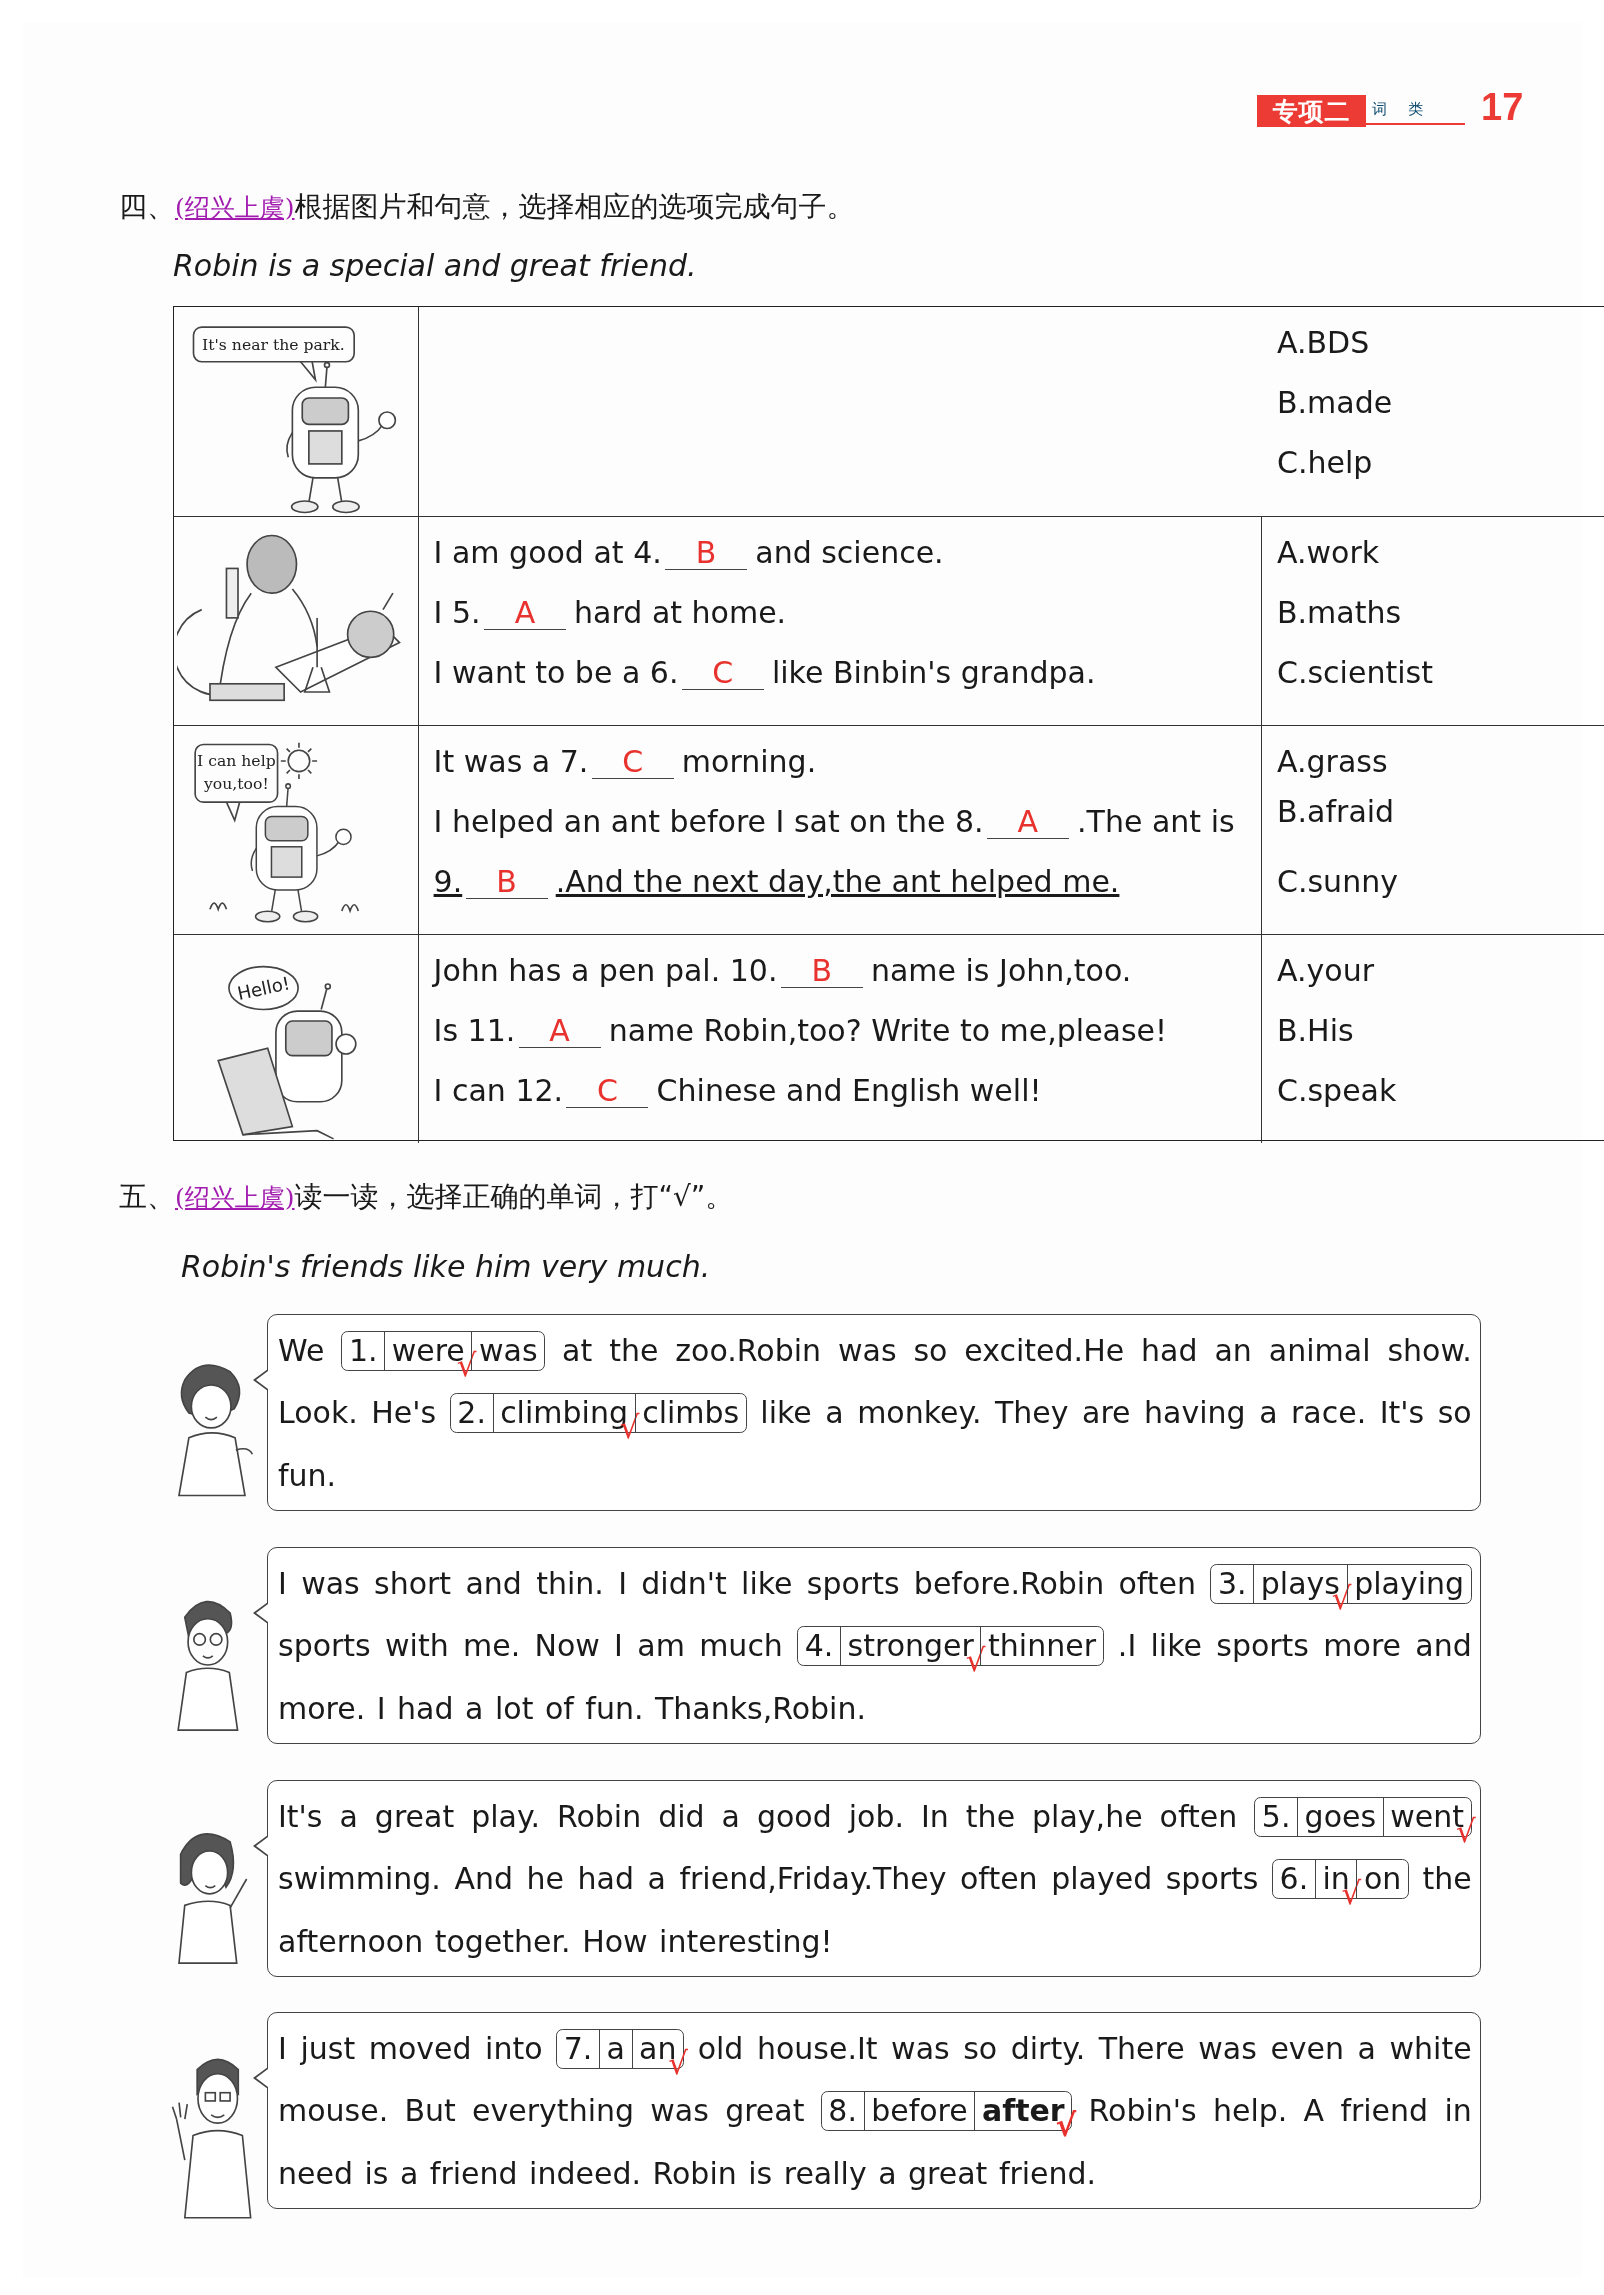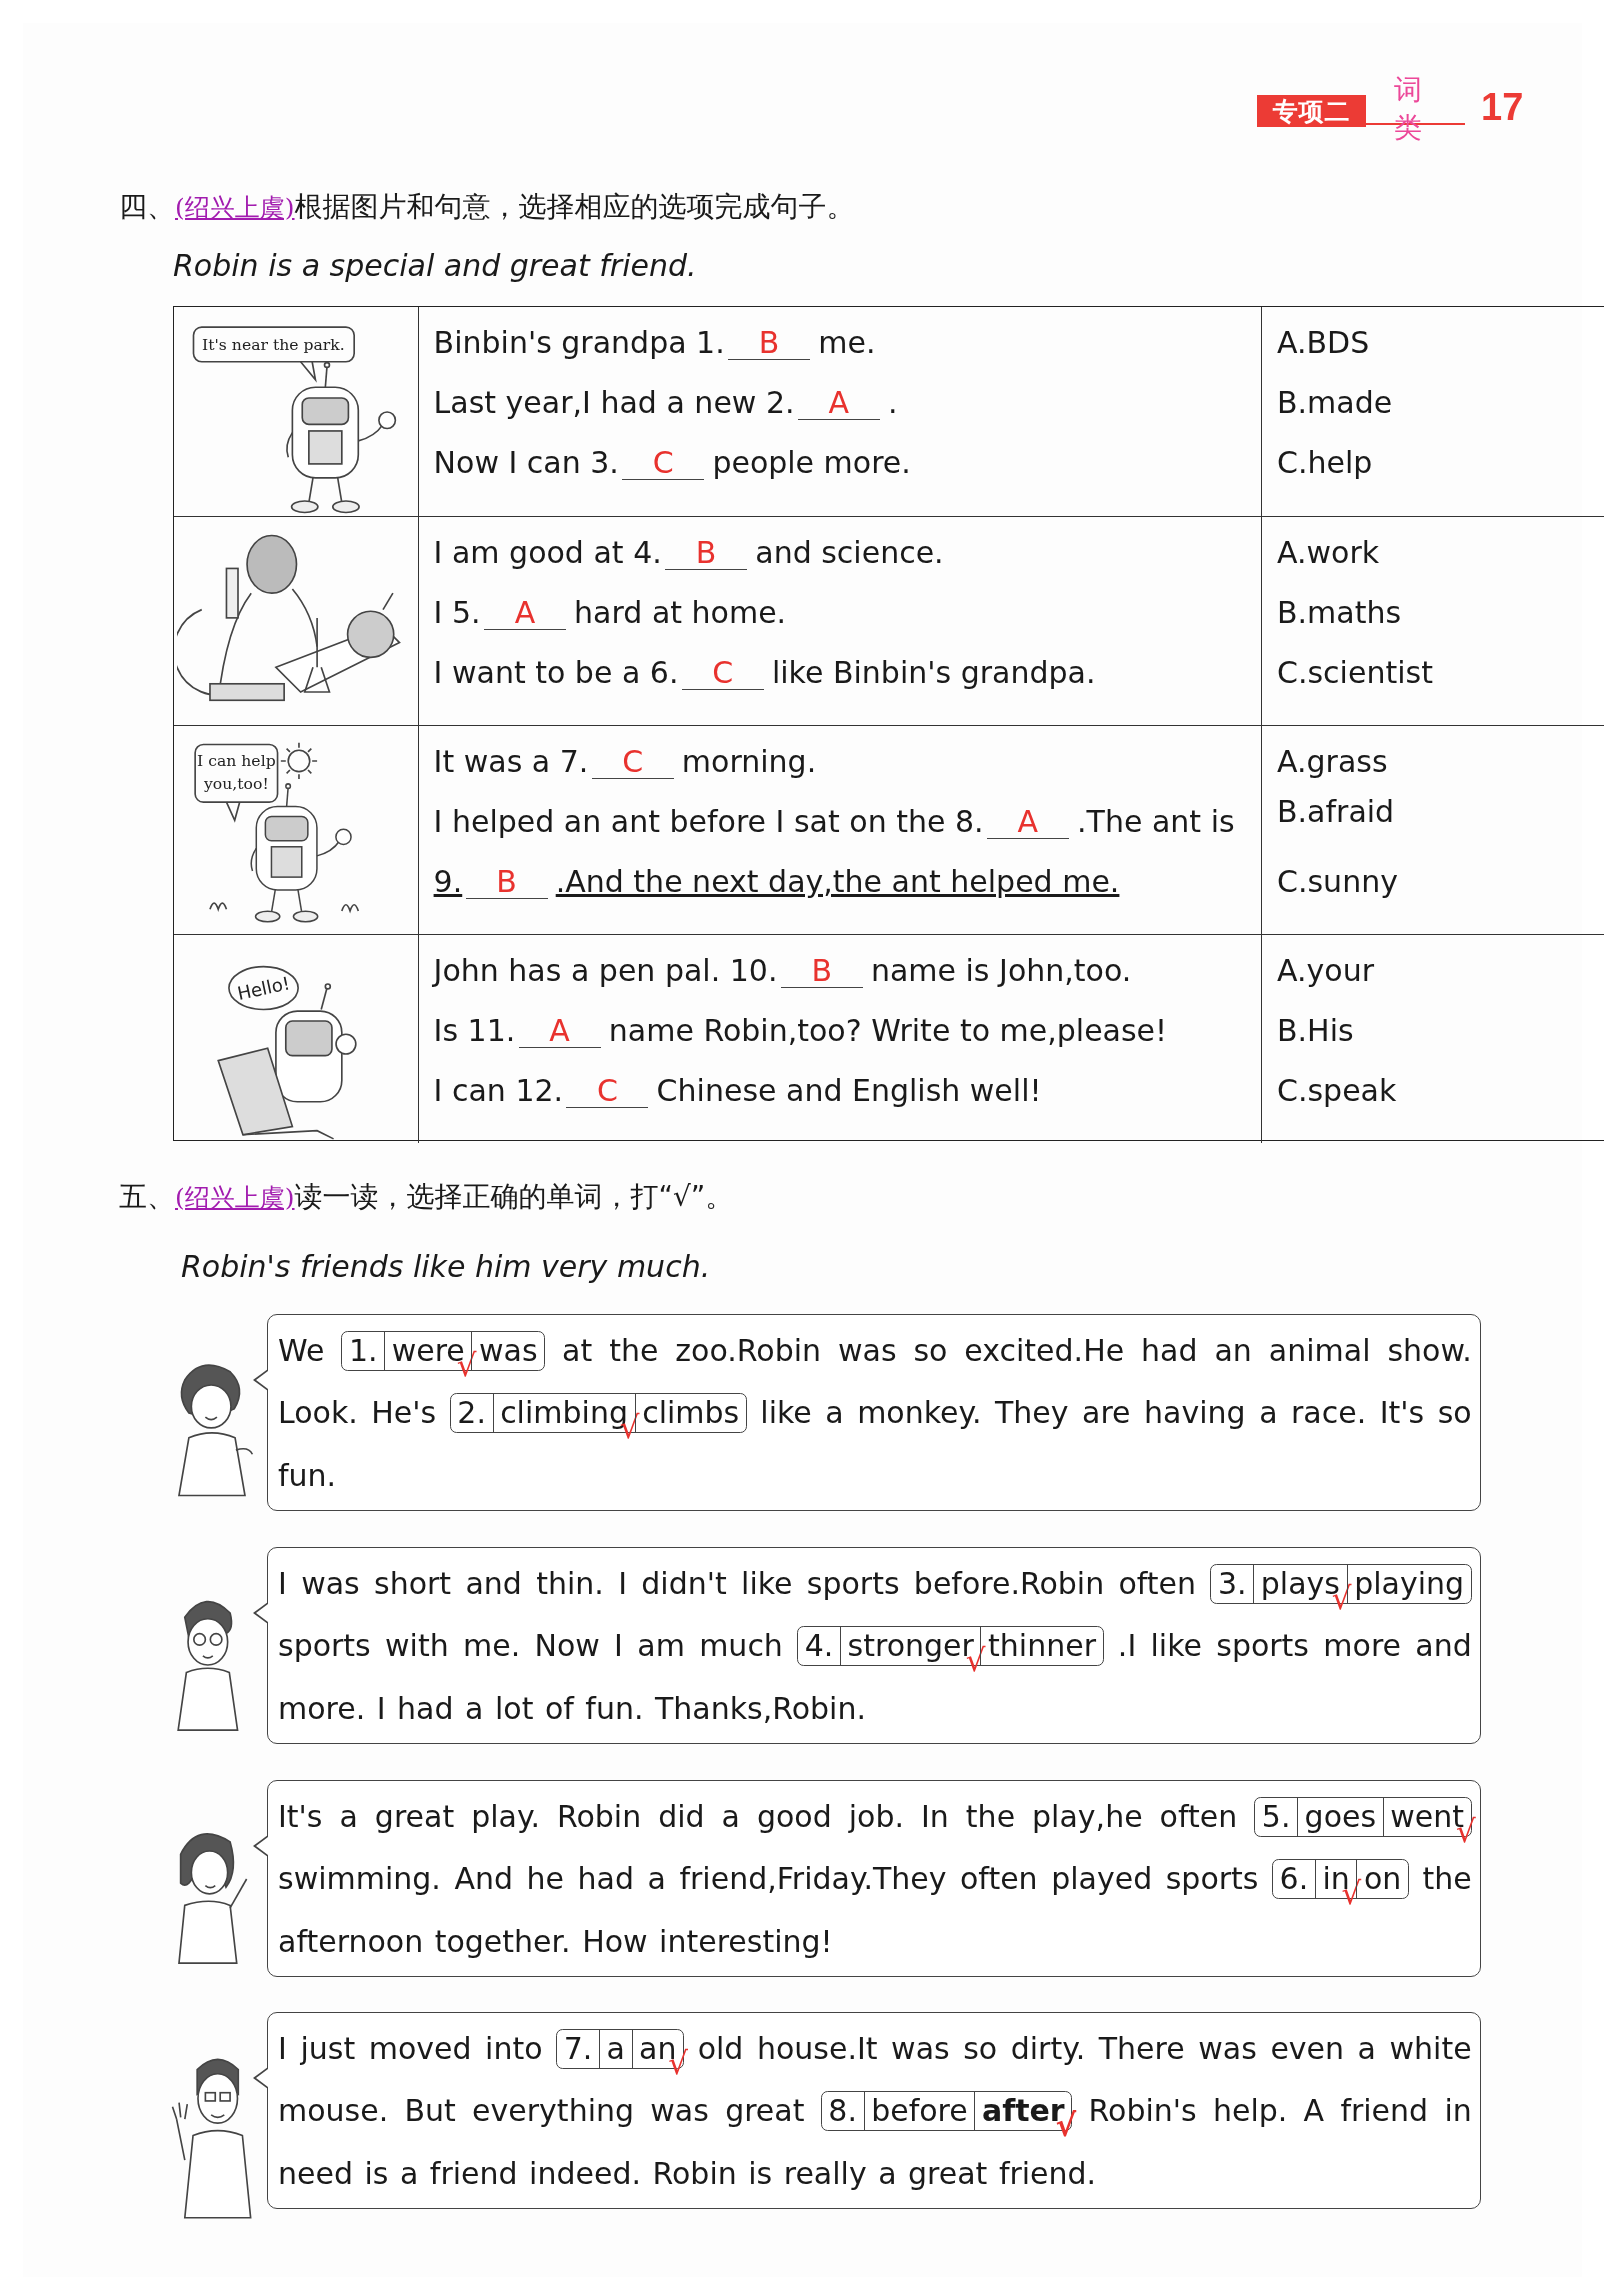--- a/index.html
+++ b/index.html
@@ -14,22 +14,22 @@
     background:#fdfdfd;
   }
   
   .hdr-tag {
     position:absolute; left:1257px; top:95px; width:109px; height:32px;
     background:#ec3b35; color:#fff; font-weight:bold; font-size:25px;
     display:flex; align-items:center; justify-content:center; letter-spacing:0.8px;
   }
   .hdr-topic {
     position:absolute; left:1366px; top:95px; width:99px; height:30px;
-    border-bottom:2.5px solid #ec3b35; font-size:28px; color:#ec4899;
-    display:flex; align-items:center; padding-left:28px; box-sizing:border-box; letter-spacing:8.2px;
+    border-bottom:2.5px solid #ec3b35; font-size:15px; color:#0c4a6e;
+    display:flex; align-items:center; padding-left:6px; box-sizing:border-box; letter-spacing:8.2px;
   }
   .hdr-page {
     position:absolute; left:1481px; top:86px; font-size:38px; font-weight:bold; color:#ec3b35;
     font-family:"Liberation Sans", sans-serif;
   }
   .sec-title {
     position:absolute; left:119px; font-size:28px; color:#1a1a1a; white-space:nowrap;
   }
   .sec-title .src { font-family:"DejaVu Serif", serif; font-size:25px; font-weight:normal; color:#a21caf;text-decoration:underline; }
   .sec-sub {
@@ -114,25 +114,20 @@
     <path d="M190 160 q20 -5 30 -20"></path>
                 <circle cx="225" cy="135" r="10" fill="#fff"></circle>
     <path d="M110 150 q-10 15 -5 30"></path>
     <line x1="135" y1="205" x2="130" y2="235"></line>
                 <line x1="165" y1="205" x2="170" y2="235"></line>
     <ellipse cx="125" cy="240" rx="16" ry="7" fill="#eee"></ellipse>
                 <ellipse cx="175" cy="240" rx="16" ry="7" fill="#eee"></ellipse>
   </g>
             </g>
           </svg></div>
-      </div>
-      <div class="cell-txt">
-        <div class="line" style="top: 18px;"><span>Binbin's grandpa 1.</span><span class="blank">B</span><span>me.</span></div>
-        <div class="line" style="top: 78px;"><span>Last year,I had a new 2.</span><span class="blank">A</span><span>.</span></div>
-        <div class="line" style="top: 138px;"><span>Now I can 3.</span><span class="blank">C</span><span>people more.</span></div>
       </div>
       <div class="cell-opt">
         <div class="opt" style="top: 18px;">A.BDS</div>
         <div class="opt" style="top: 78px;">B.made</div>
         <div class="opt" style="top: 138px;">C.help</div>
       </div>
     </div>
     <div class="row" style="top: 209px;">
       <div class="cell-img">
         <div class="illus" style="left:3.3px;top:1.6px;"><svg width="239" height="206" viewBox="0 0 290 250">

